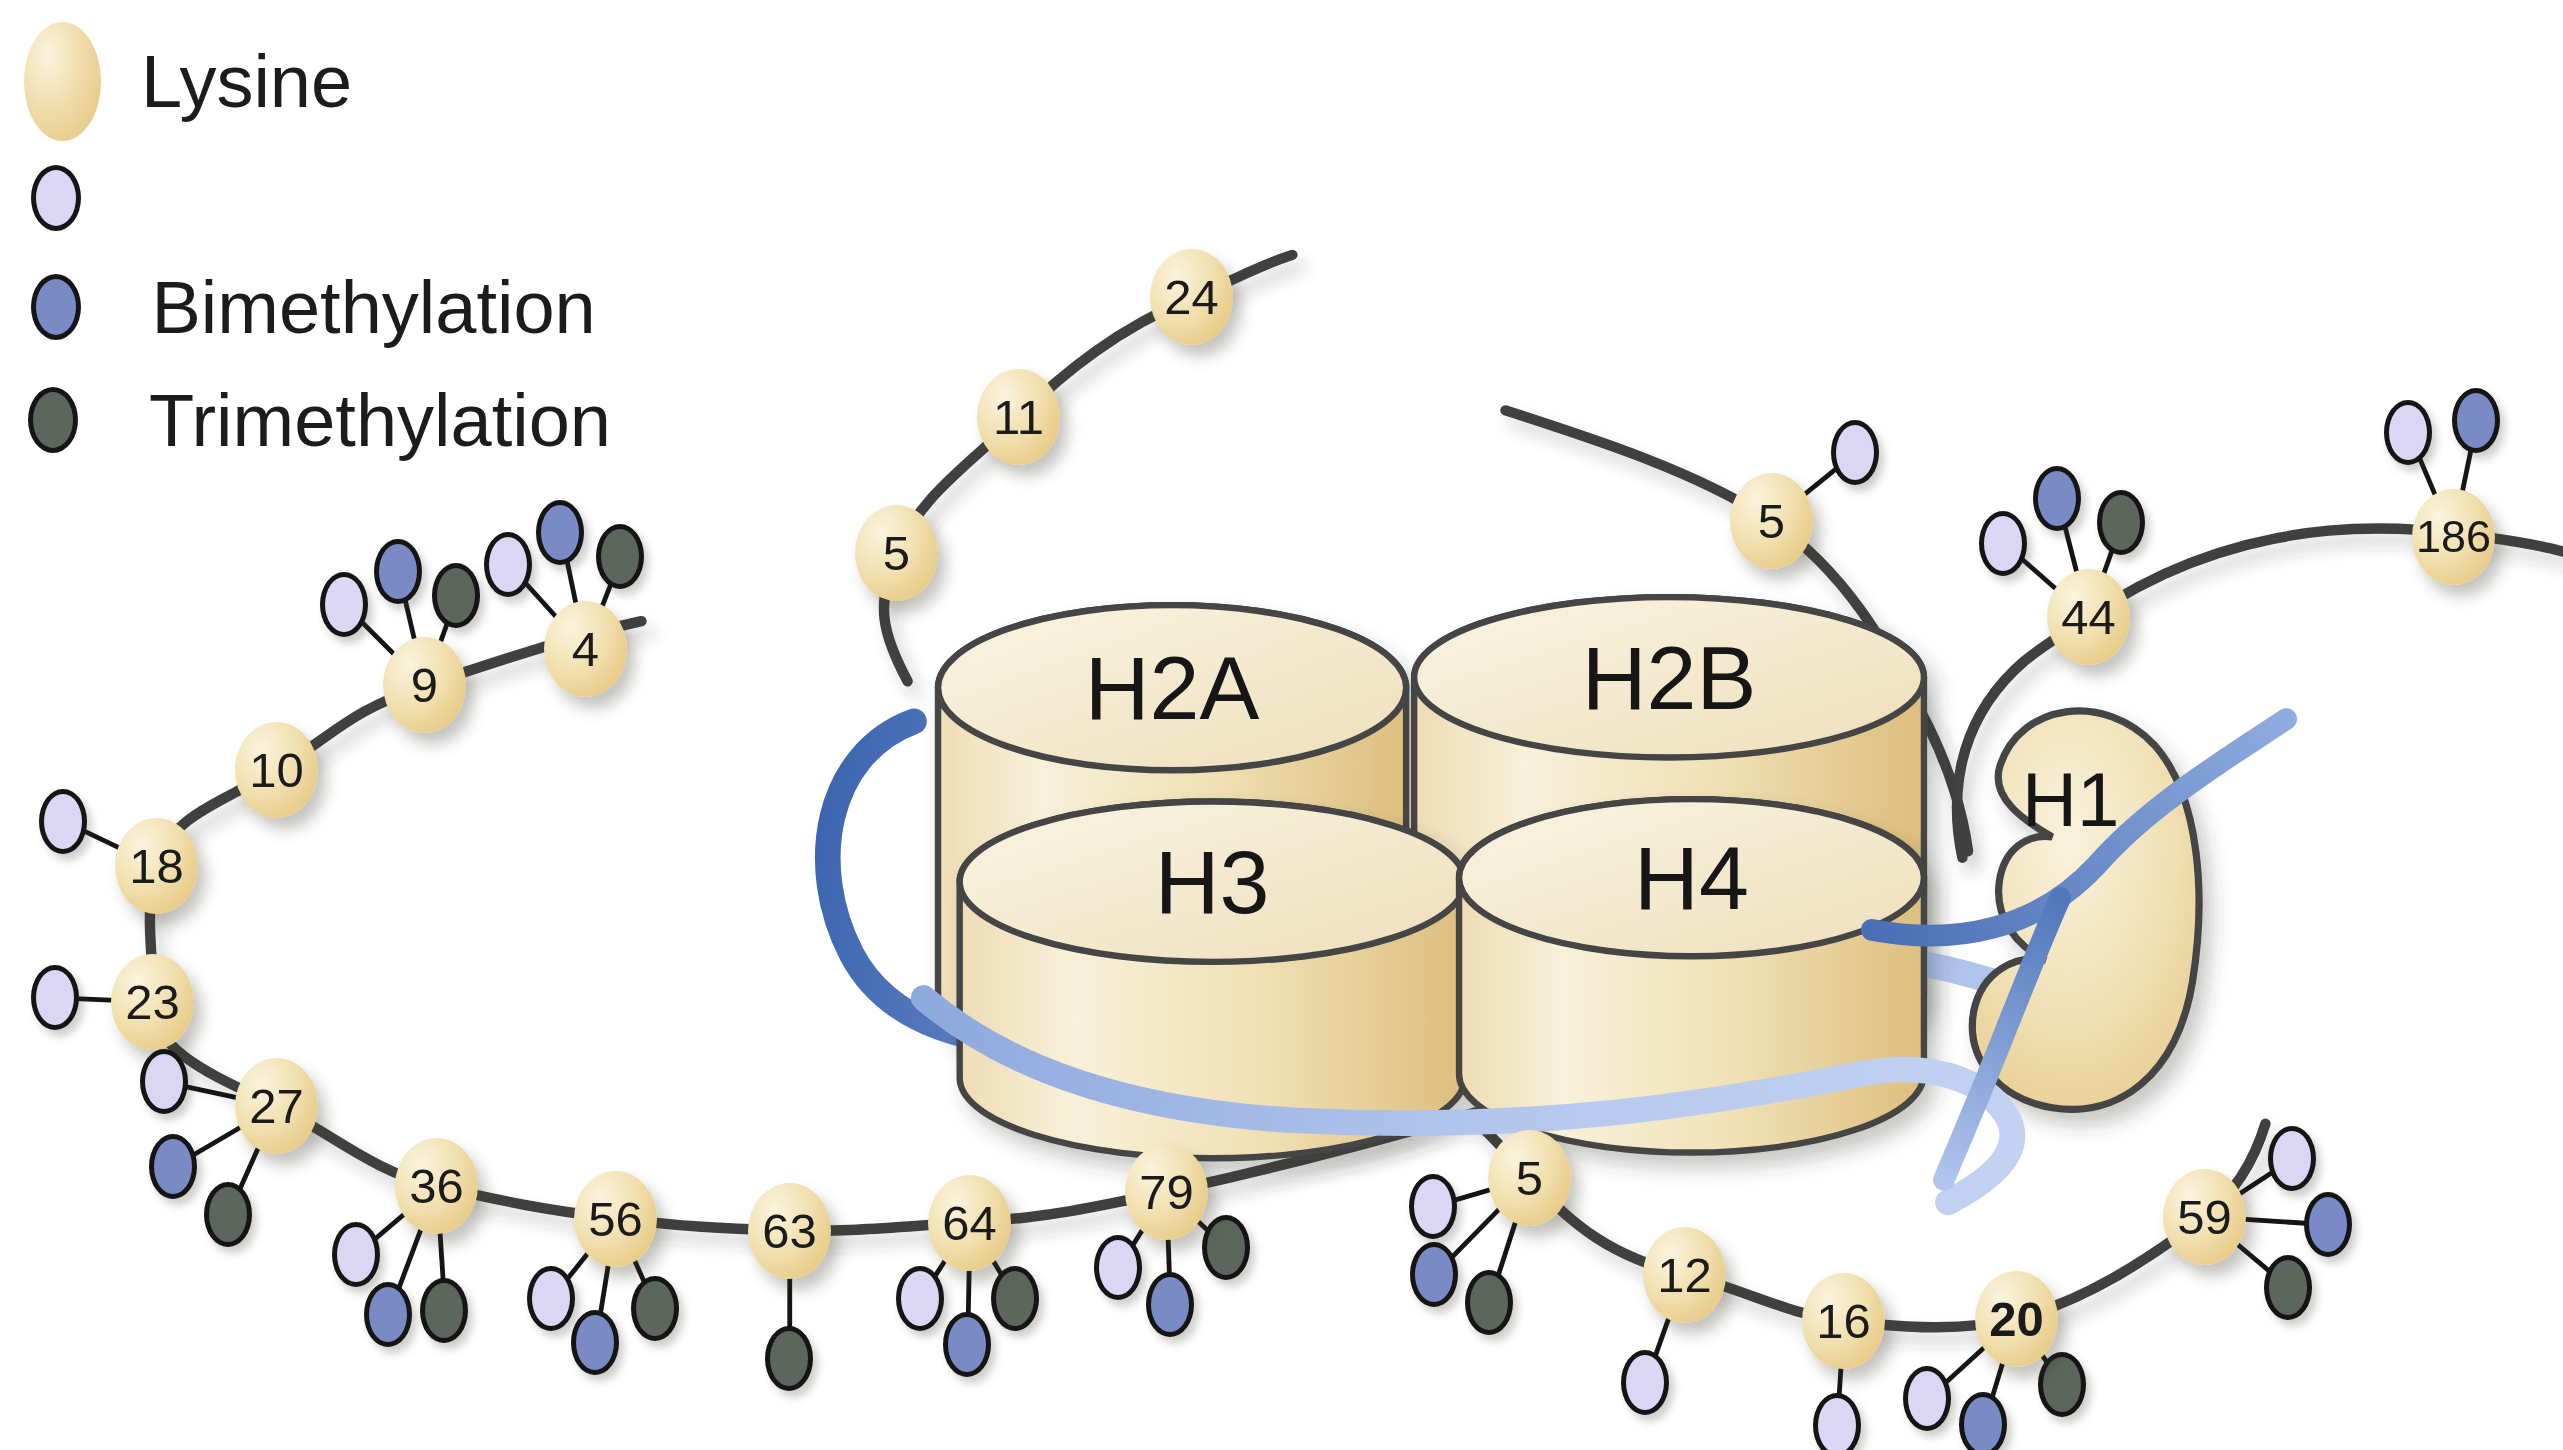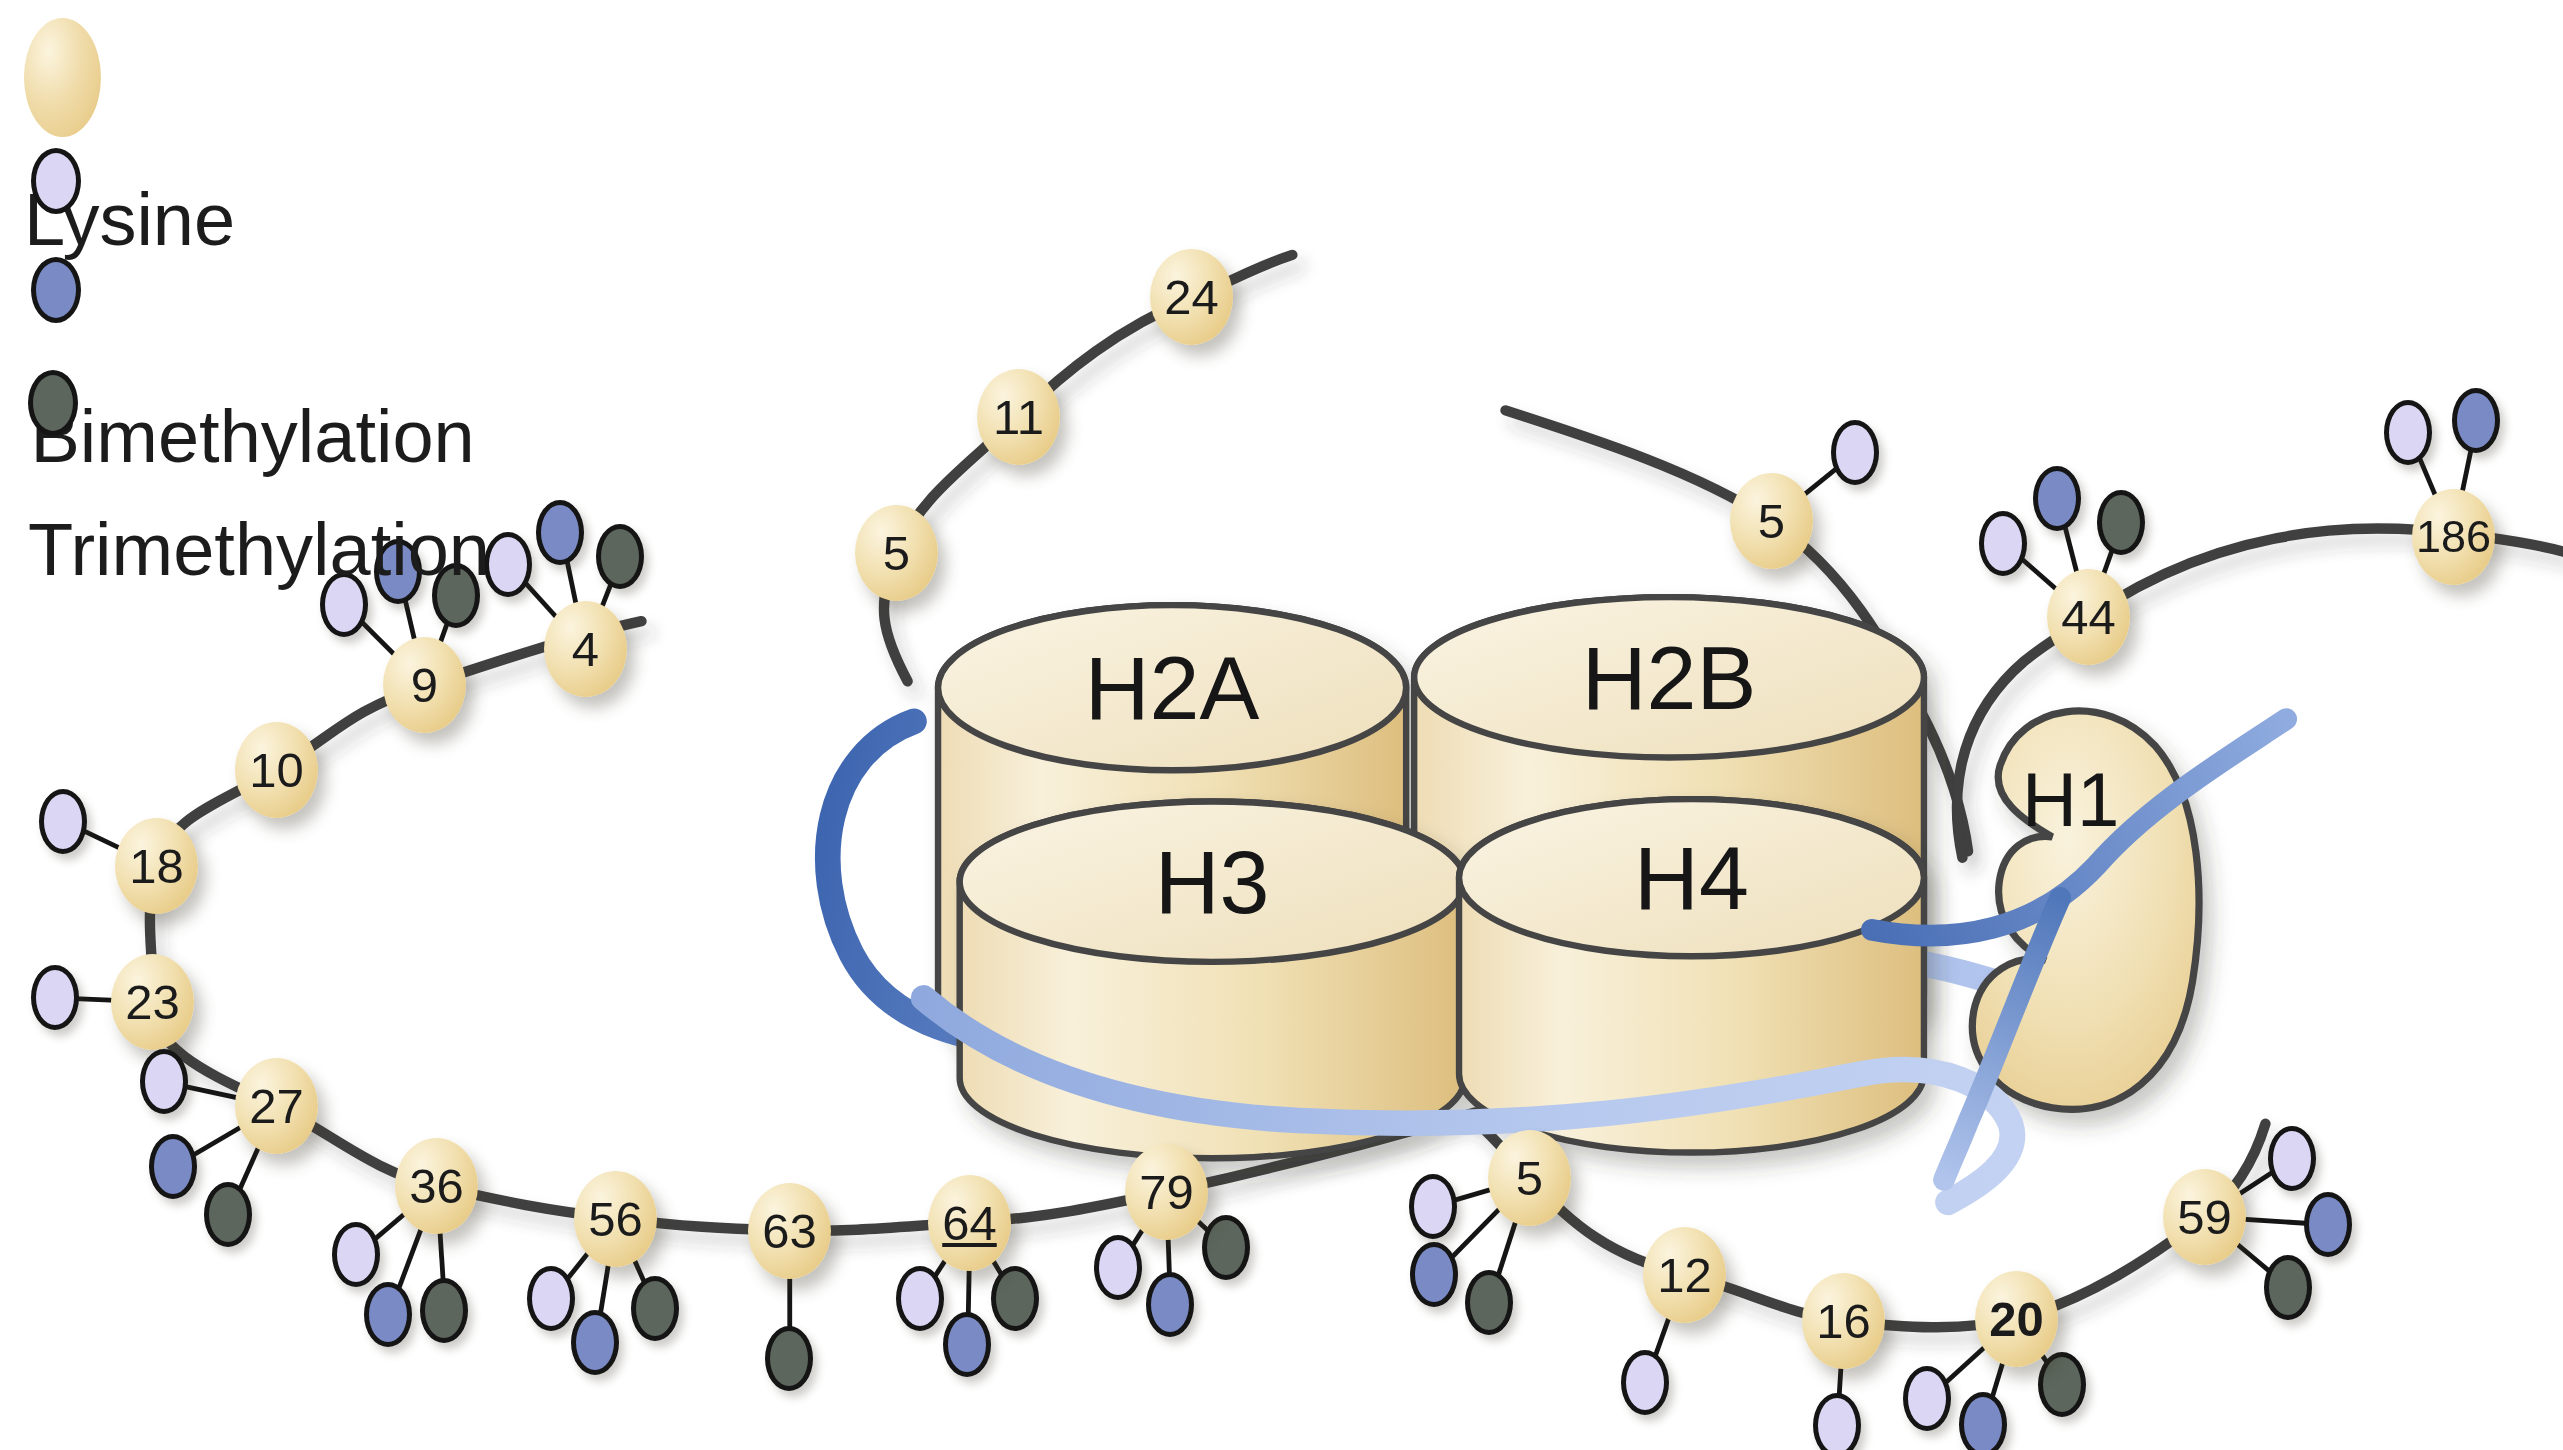--- a/index.html
+++ b/index.html
@@ -26,21 +26,21 @@
     color:#1b1b1b;font-size:49px;font-weight:500;
   }
   .bead.len3{font-size:45px;}
   .methyl{
     position:absolute;
     width:38px;height:55px;
     border:5.6px solid #151515;
     border-radius:50%;
     box-shadow:4.8px 6.4px 8px rgba(60,55,40,0.25);
   }
-  .legend-row{position:absolute;display:flex;align-items:flex-start;z-index:3;flex-direction:column;}
+  .legend-row{position:absolute;display:flex;align-items:center;z-index:3;}
   .legend-label{color:#1c1c1c;font-size:74px;white-space:nowrap;}
   .swatch-lysine{
     width:77px;height:119px;border-radius:50%;
     background:radial-gradient(ellipse at 32% 28%, #fbf4de 0%, #f0dcaa 45%, #e4c379 100%);
     flex:0 0 auto;
   }
   .swatch-methyl{
     width:40px;height:56px;border:5.6px solid #151515;border-radius:50%;
     flex:0 0 auto;
   }
@@ -236,21 +236,21 @@
       <div class="bead" style="left: 395px; top: 1138px;">36</div>
       <div class="methyl" style="left: 527px; top: 1266px; background: rgb(220, 214, 245);"></div>
       <div class="methyl" style="left: 571px; top: 1310px; background: rgb(122, 138, 197);"></div>
       <div class="methyl" style="left: 631px; top: 1276px; background: rgb(92, 102, 92);"></div>
       <div class="bead" style="left: 574px; top: 1171px;">56</div>
       <div class="methyl" style="left: 765px; top: 1326px; background: rgb(92, 102, 92);"></div>
       <div class="bead" style="left: 748px; top: 1183px;">63</div>
       <div class="methyl" style="left: 896px; top: 1266px; background: rgb(220, 214, 245);"></div>
       <div class="methyl" style="left: 943px; top: 1312px; background: rgb(122, 138, 197);"></div>
       <div class="methyl" style="left: 991px; top: 1266px; background: rgb(92, 102, 92);"></div>
-      <div class="bead" style="left: 928px; top: 1175px; text-decoration: underline;">64</div>
+      <div class="bead" style="left: 928px; top: 1175px;">64</div>
       <div class="methyl" style="left: 1094px; top: 1235px; background: rgb(220, 214, 245);"></div>
       <div class="methyl" style="left: 1146px; top: 1272px; background: rgb(122, 138, 197);"></div>
       <div class="methyl" style="left: 1202px; top: 1215px; background: rgb(92, 102, 92);"></div>
       <div class="bead" style="left: 1125px; top: 1144px;">79</div>
       <div class="bead" style="left: 855px; top: 505px;">5</div>
       <div class="bead" style="left: 977px; top: 369px;">11</div>
       <div class="bead" style="left: 1150px; top: 249px;">24</div>
       <div class="methyl" style="left: 1831px; top: 420px; background: rgb(220, 214, 245);"></div>
       <div class="bead" style="left: 1730px; top: 473px;">5</div>
       <div class="methyl" style="left: 1409px; top: 1174px; background: rgb(220, 214, 245);"></div>

